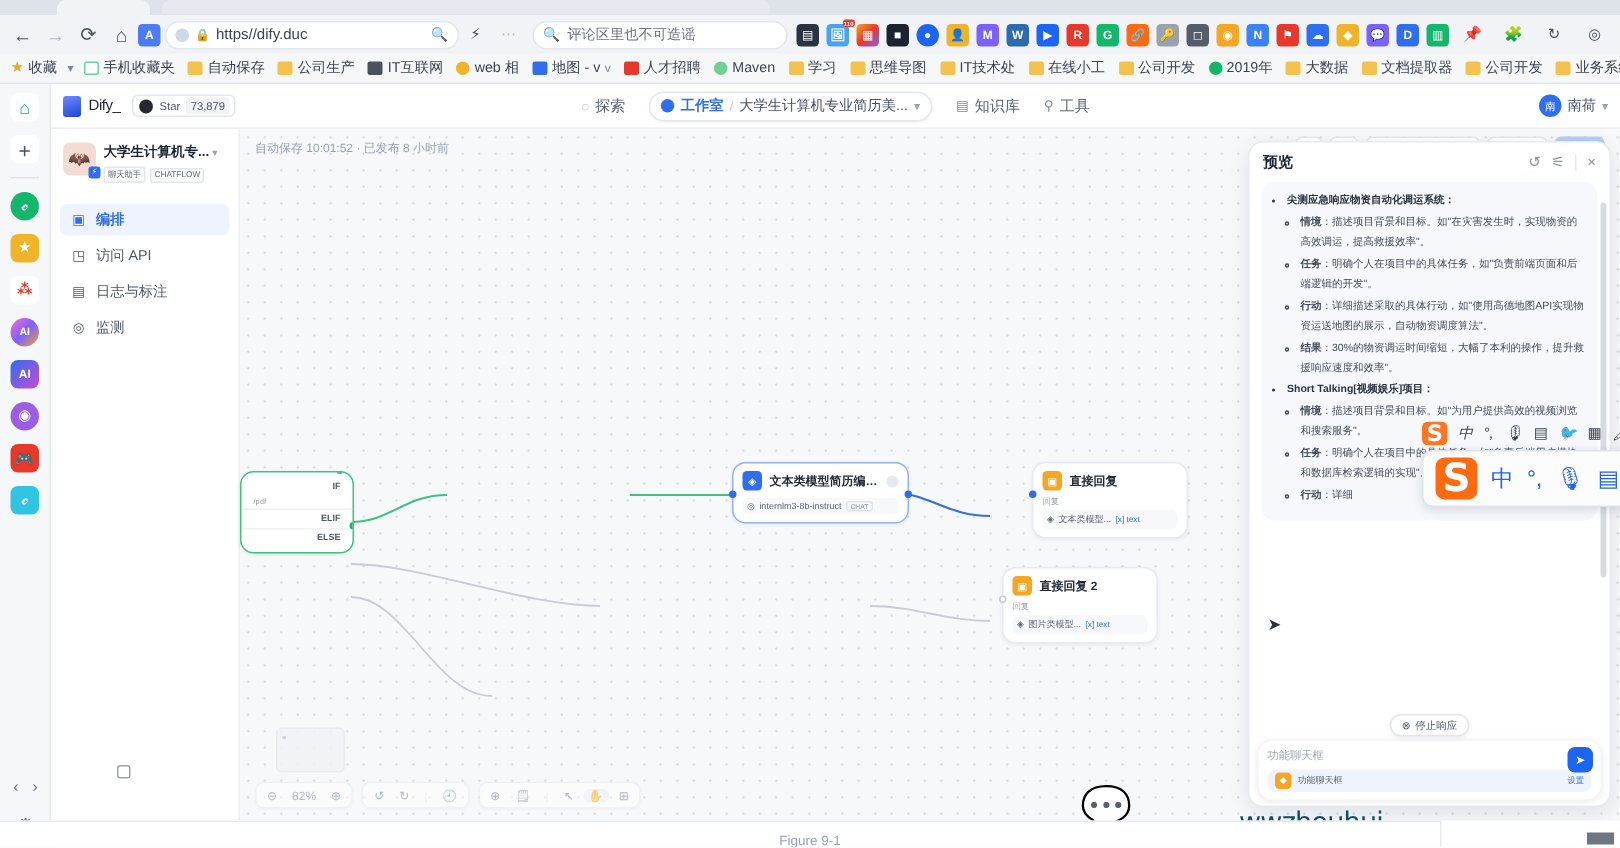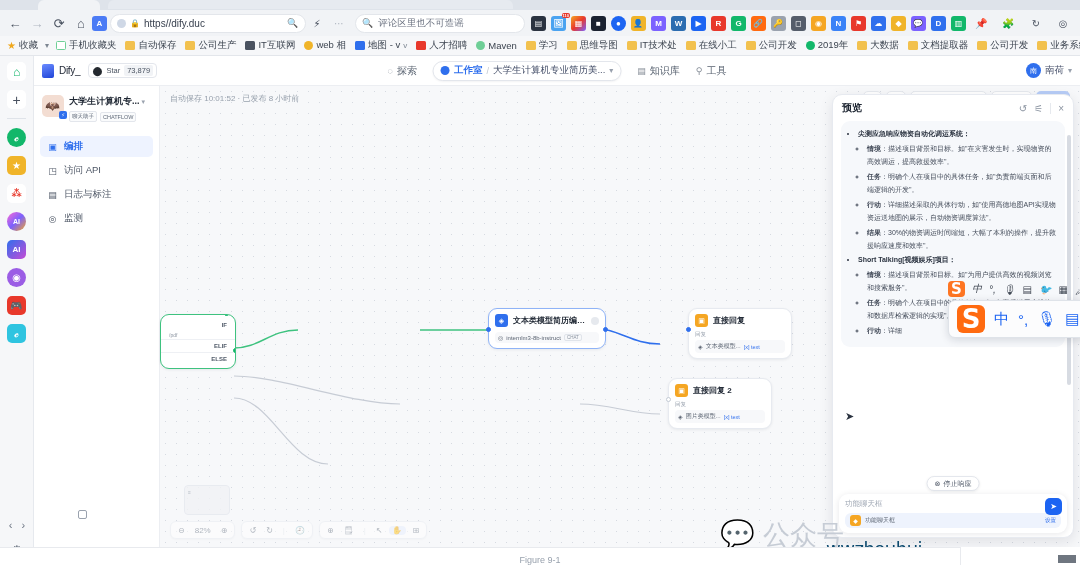--- a/index.html
+++ b/index.html
@@ -753,21 +753,20 @@
   <div class="ime">
     <span class="ime-s">S</span>
     <i>中</i>
     <i>°,</i>
     <i>🎙</i>
     <i>▤</i>
   </div>
 
   <div class="wm">
     <span class="wm-logo">💬</span>
-    <span class="wm-t1">公众号</span>
   </div>
   <div class="wm-t2">wwzhouhui</div>
 
   <div class="page-foot"></div>
   <div class="corner-panel"></div>
   <div class="corner-box"></div>
   <div class="fig-cap">Figure 9-1</div>
 </div>
 
 </body></html>

